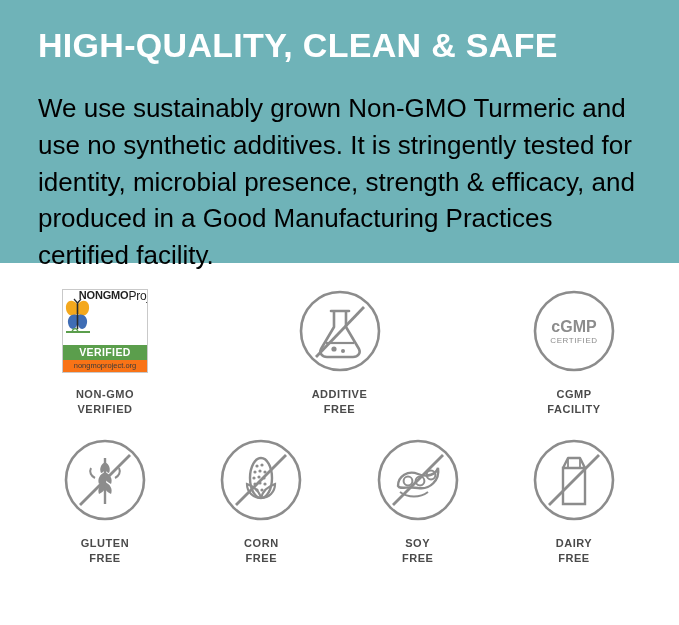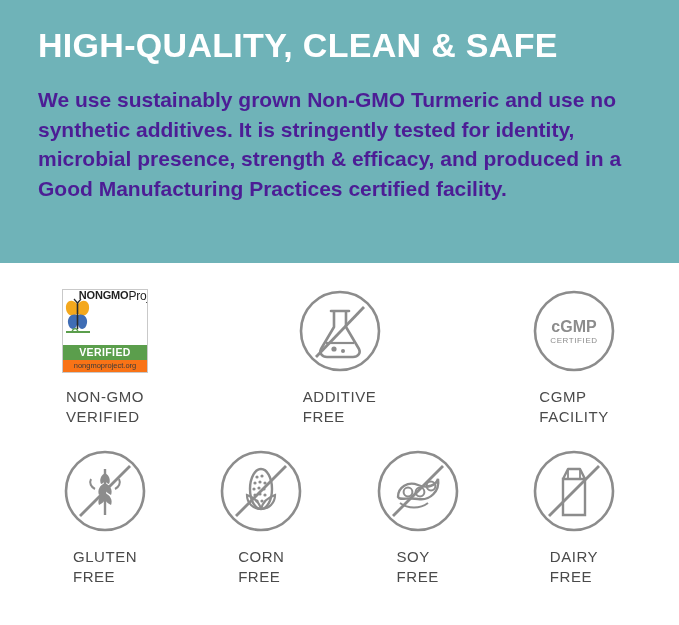--- a/index.html
+++ b/index.html
@@ -30,24 +30,24 @@
   }
   .banner-title {
     font-size: 34px;
     font-weight: bold;
     letter-spacing: 0.3px;
     line-height: 1.05;
     margin: 0 0 16px 0;
     color: #ffffff;
   }
   .banner-body {
-    font-size: 21px;
+    font-size: 26px;
     line-height: 1.42;
-    color: #4c1d95;
-    font-weight: 700;
+    color: #000000;
+    font-weight: 400;
     max-width: 600px;
   }
 
   
   .badges {
     padding: 22px 30px 10px 30px;
     box-sizing: border-box;
   }
   .badge-row {
     display: flex;
@@ -65,24 +65,25 @@
   }
   .badge-icon {
     width: 92px;
     height: 92px;
     display: flex;
     align-items: center;
     justify-content: center;
   }
   .badge-label {
     margin-top: 10px;
-    font-size: 15px;
-    font-weight: normal;
+    font-size: 11px;
+    font-weight: bold;
     letter-spacing: 0.55px;
     color: #4a4a4a;
+    text-align: center;
     line-height: 1.33;
     text-transform: uppercase;
     white-space: pre-line;
   }
 
   
   .nongmo-stamp {
     width: 86px;
     height: 84px;
     border: 1px solid #c9c9c9;

